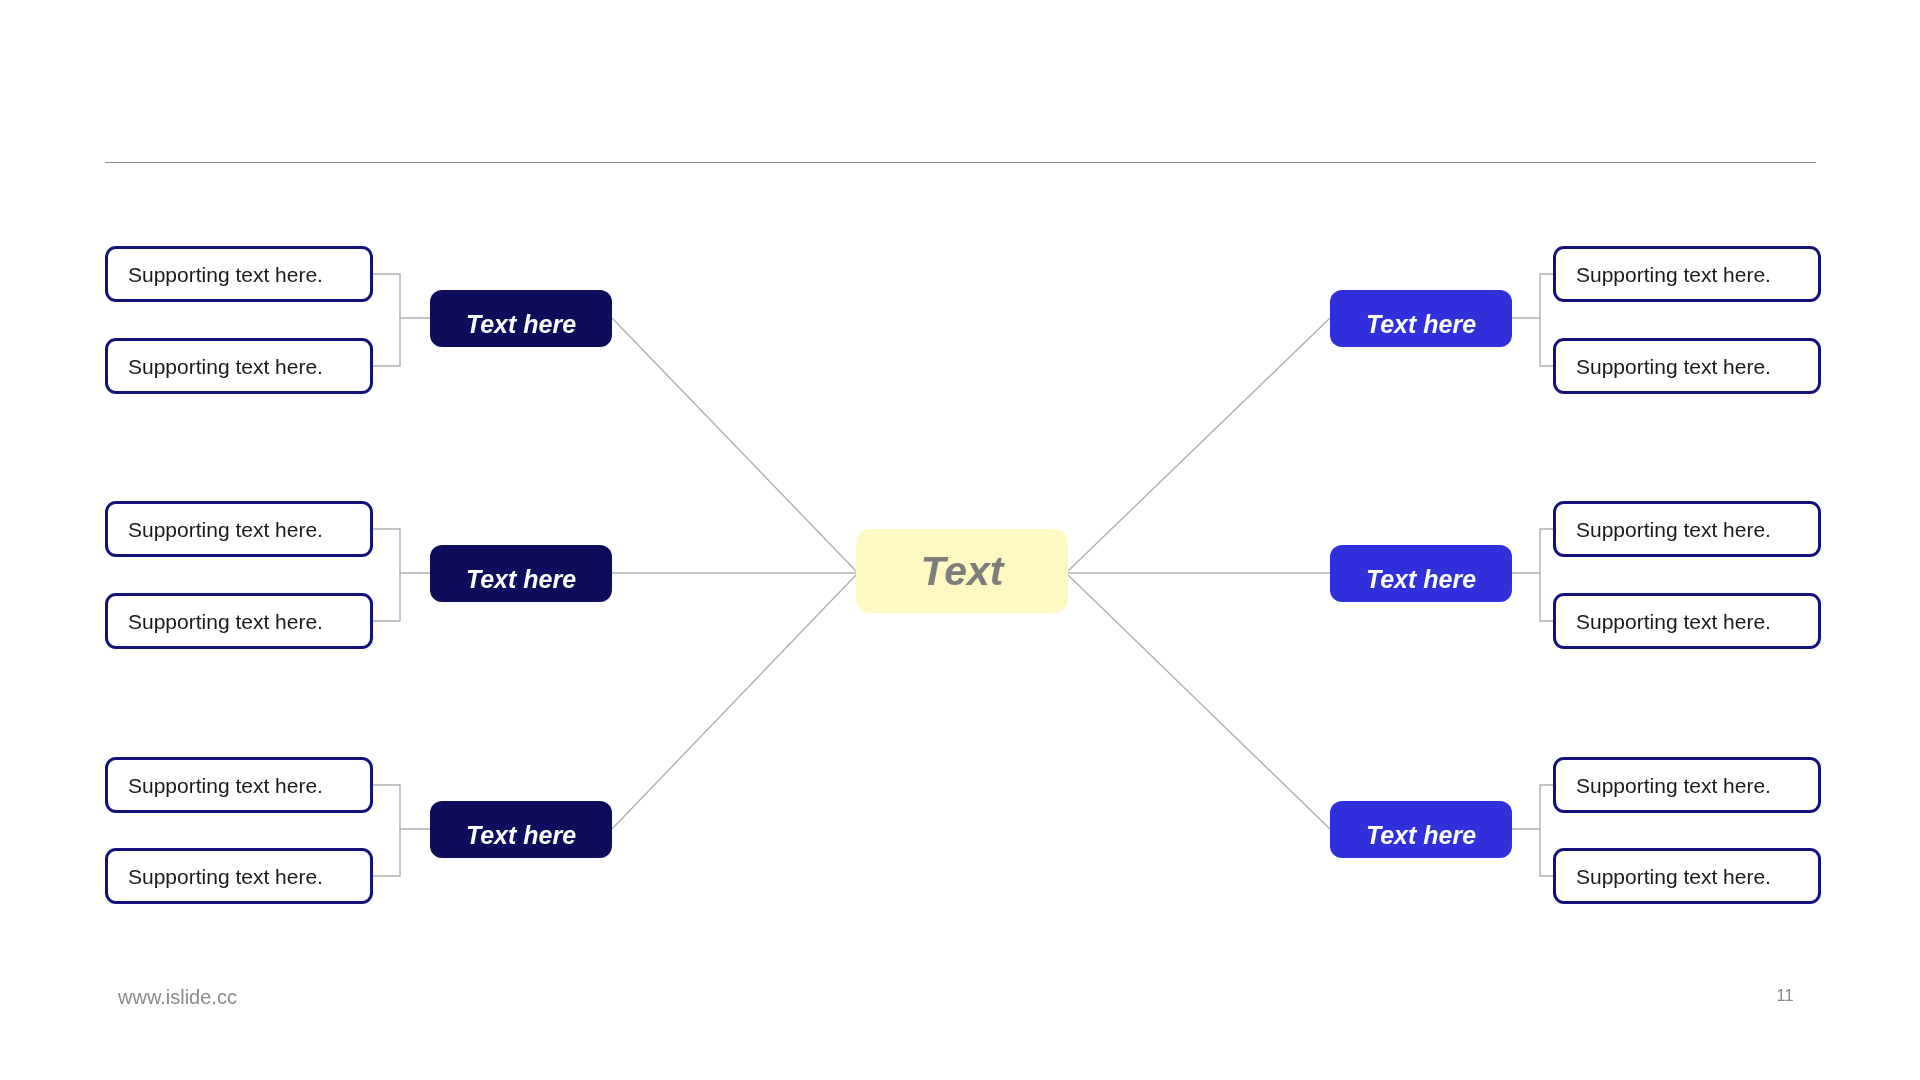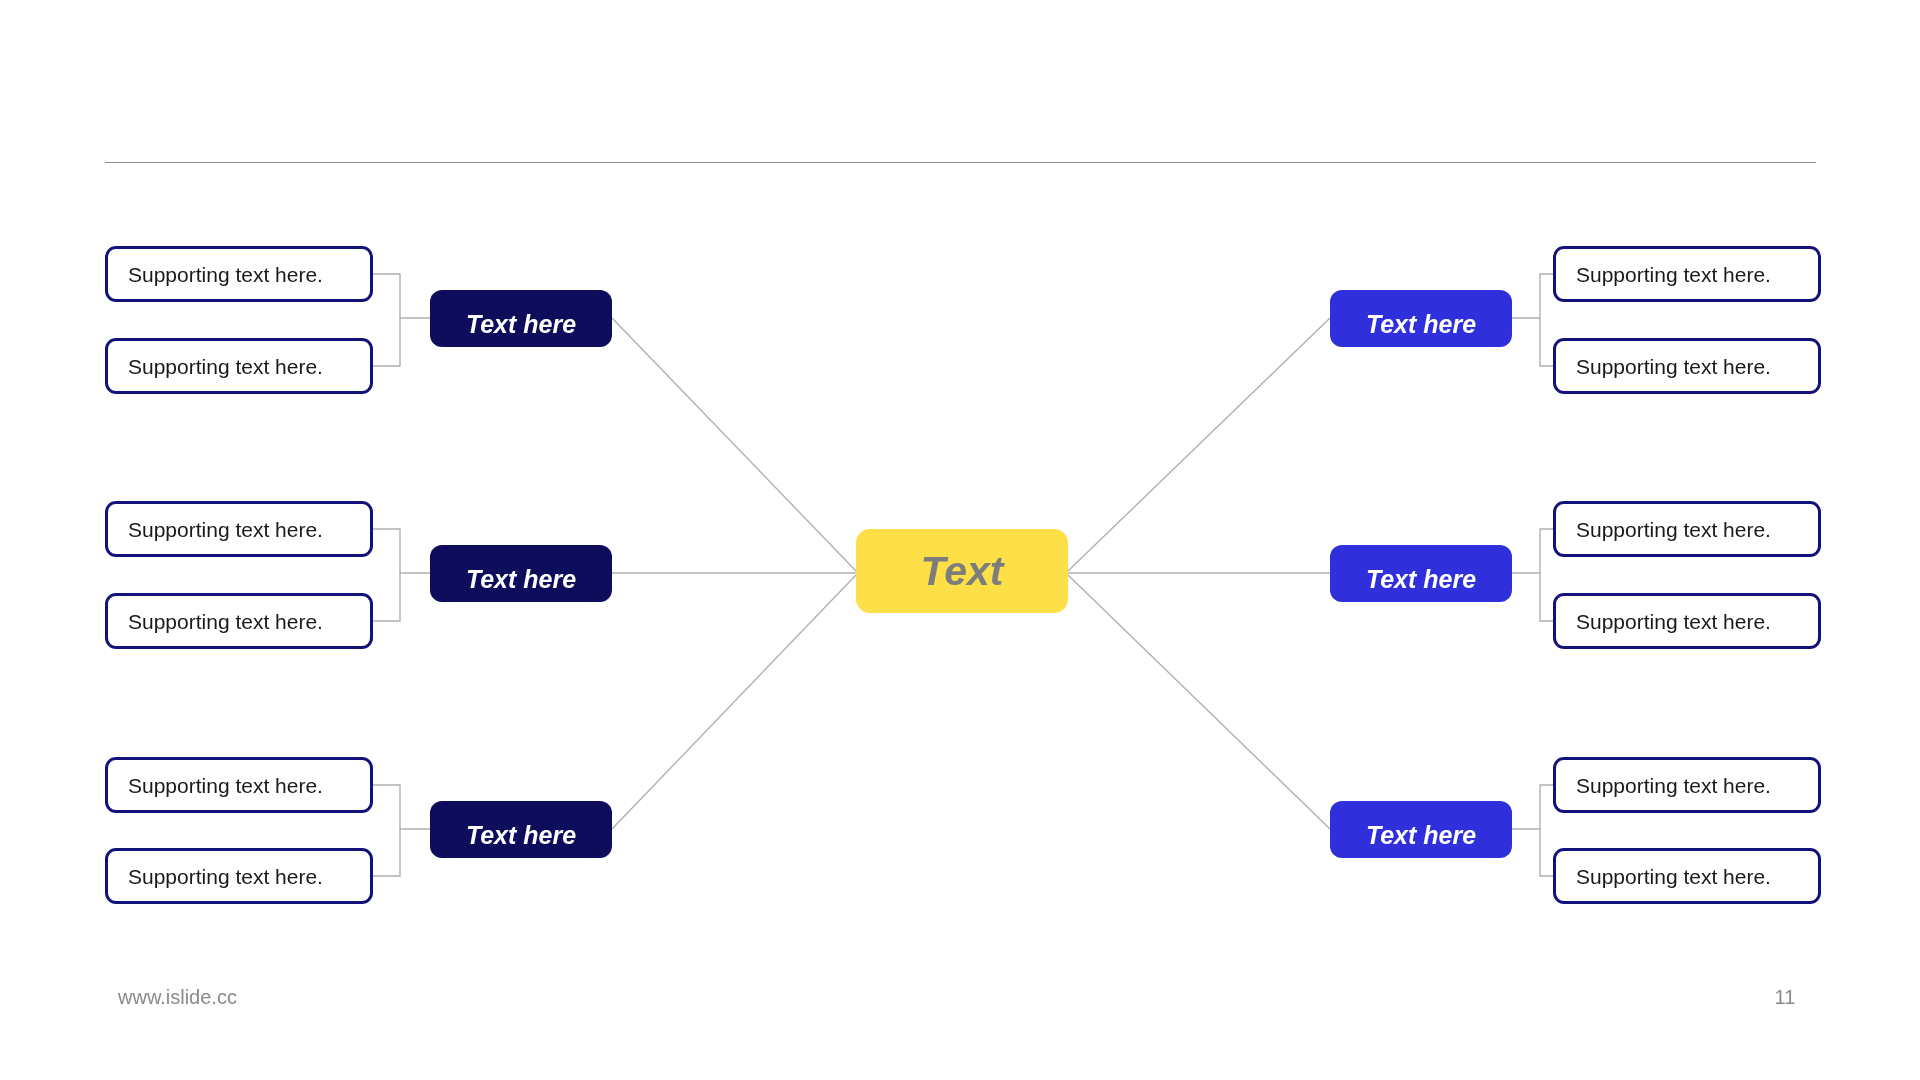--- a/index.html
+++ b/index.html
@@ -86,21 +86,21 @@
   .branch-blue { background: #2f2fdb; }
 
   
   .center-box {
     position: absolute;
     left: 856px;
     top: 529px;
     width: 212px;
     height: 84px;
     box-sizing: border-box;
-    background: #fde047;
+    background: #fef9c3;
     border-radius: 14px;
     display: flex;
     align-items: center;
     justify-content: center;
     z-index: 3;
   }
   .center-box .center-label {
     font-size: 41px;
     font-weight: bold;
     font-style: italic;
@@ -116,21 +116,21 @@
     font-size: 20px;
     color: #8a8a8a;
     line-height: 1;
   }
   .footer-page {
     position: absolute;
     left: 1765px;
     top: 987px;
     width: 40px;
     text-align: center;
-    font-size: 20px;
+    font-size: 17px;
     color: #8a8a8a;
     line-height: 1;
   }
 </style>
 </head>
 <body>
 
 <div id="slide">
 
   <div class="divider"></div>

